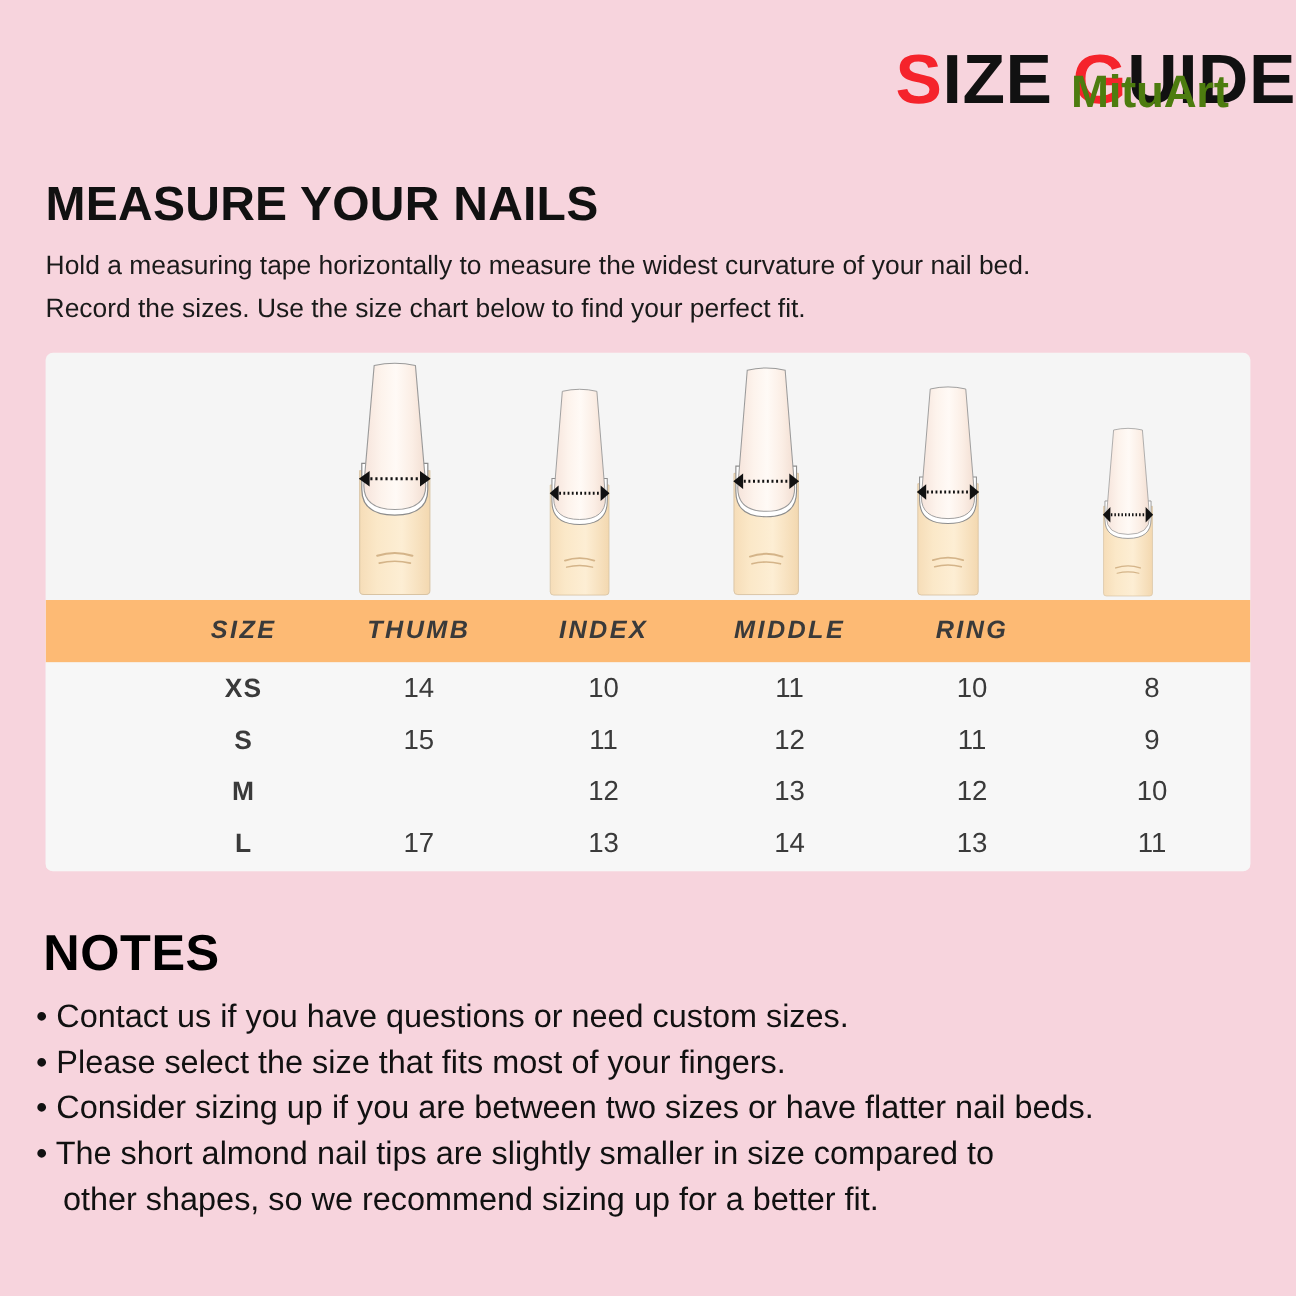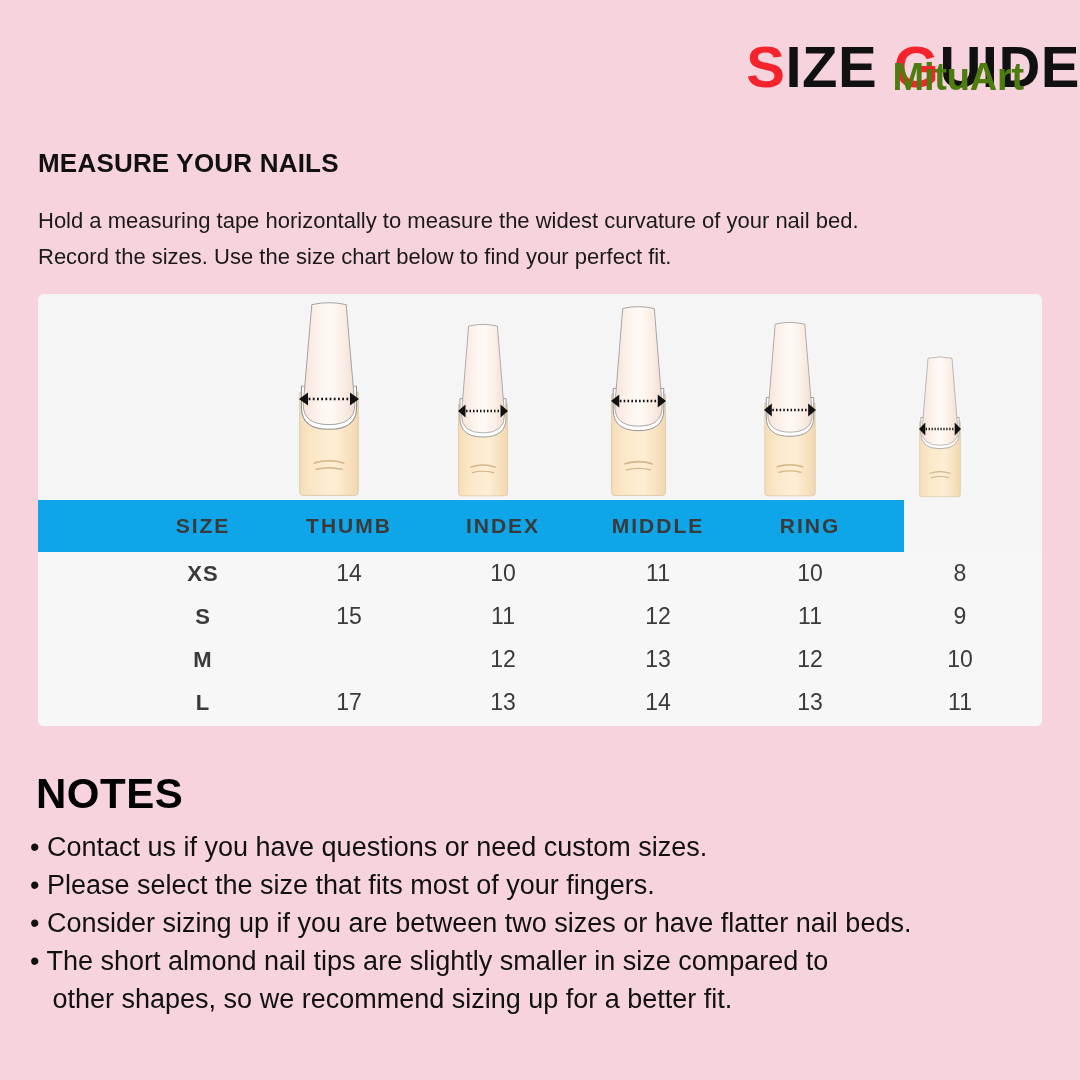--- a/index.html
+++ b/index.html
@@ -23,21 +23,21 @@
   }
   .title .hl{ color:#f5232b; }
   .logo{
     position:absolute; right:56px; top:56px;
     font-size:38px; font-weight:700; letter-spacing:-.2px; color:#4d7c0f;
   }
 
   
   .section-title{
     position:absolute; left:38px; top:148px;
-    font-size:26px; font-weight:700; letter-spacing:.2px; color:#111;
+    font-size:40px; font-weight:700; letter-spacing:.2px; color:#111;
   }
   .intro{
     position:absolute; left:38px; top:203px; width:1000px;
     font-size:22px; line-height:36px; color:#1a1a1a; font-weight:400;
   }
   .intro span{display:block;}
 
   
   .panel{
     position:absolute; left:38px; top:294px;
@@ -46,22 +46,23 @@
     border-radius:6px;
     overflow:hidden;
   }
   .nail-row{
     position:absolute; left:0; top:0; width:1004px; height:206px;
   }
   .nail{
     position:absolute; bottom:0;
   }
   .thead{
-    position:absolute; left:0; top:206px; width:866px; height:52px;
-    background:#0ea5e9;
+    position:absolute; left:0; top:206px; width:1004px; height:52px;
+    background:#fdba74;
+    font-style:italic;
   }
   .thead .cell{
     position:absolute; top:0; height:52px; line-height:52px;
     text-align:center; font-size:21px; font-weight:700;
     letter-spacing:2px; color:#3a3a3a;
   }
   .tbody{
     position:absolute; left:0; top:258px; width:1004px; height:174px;
     background:#f7f7f7;
   }

